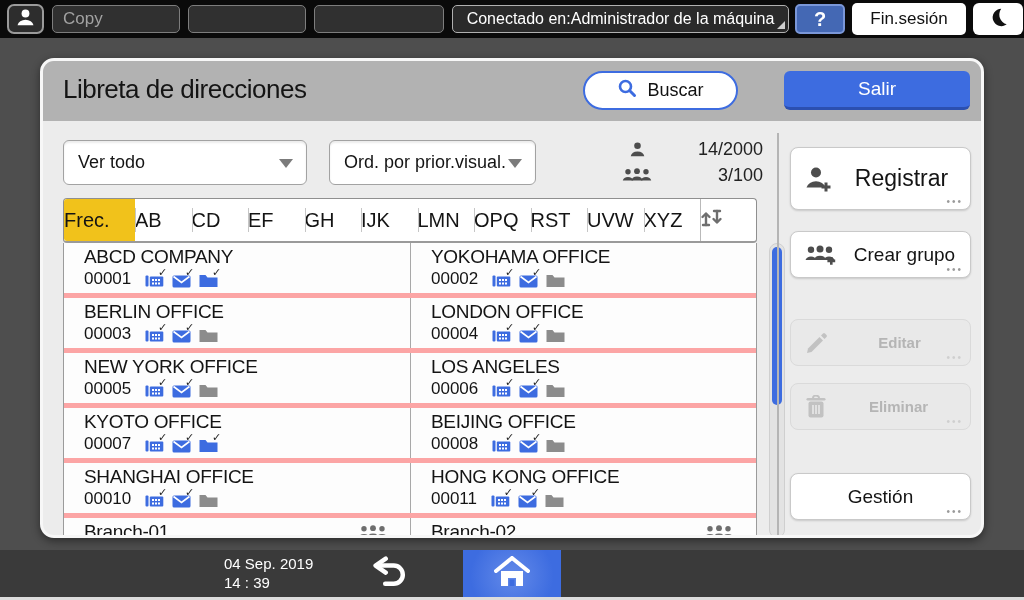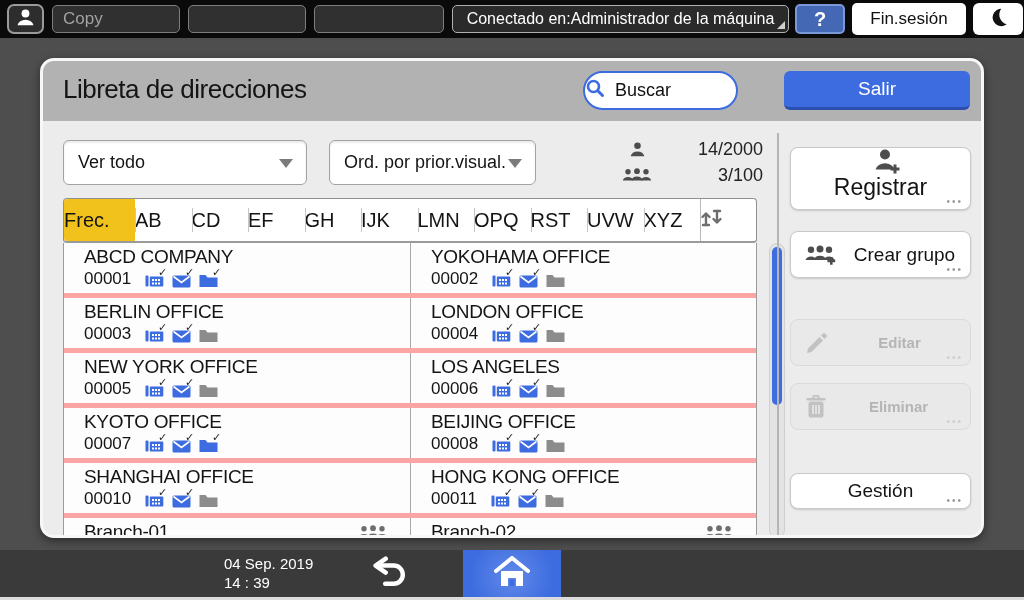--- a/index.html
+++ b/index.html
@@ -25,21 +25,21 @@
     color:#111; font-size:17px; display:flex; align-items:center; justify-content:center; position:absolute; }
   .tb-moon { left:973px; top:3px; width:50px; height:32px; background:#fff; border-radius:6px;
     display:flex; align-items:center; justify-content:center; position:absolute; }
 
   
   .panel { position:absolute; left:40px; top:58px; width:944px; height:480px; background:#ececec;
     border:3px solid #f7f7f7; border-radius:14px; box-shadow:0 3px 8px rgba(0,0,0,.45); overflow:hidden; }
   .panel-header { position:absolute; left:0; top:0; width:938px; height:60px; background:#b2b2b2; }
   .panel-title { position:absolute; left:20px; top:13px; font-size:26px; color:#141414; letter-spacing:-0.5px; }
   .btn-search { position:absolute; left:540px; top:10px; width:155px; height:39px; background:#fff;
-    border:2px solid #3d6ce0; border-radius:20px; display:flex; align-items:center; gap:10px; }
+    border:2px solid #3d6ce0; border-radius:20px; display:flex; align-items:center; justify-content:center; gap:10px; }
   .btn-search span { font-size:18px; color:#111; }
   .btn-exit { position:absolute; left:741px; top:10px; width:186px; height:39px; background:#3d6ce0;
     border-bottom:3px solid #2b4fb0; border-radius:6px; color:#fff; font-size:19px;
     display:flex; align-items:center; justify-content:center; }
 
   
   .dropdown { position:absolute; top:79px; height:45px; background:#fff; border:1px solid #a2a2a2;
     border-radius:6px; display:flex; align-items:center; padding:0 14px; font-size:18px; color:#141414;
     box-shadow:inset 0 2px 2px rgba(0,0,0,.08); }
   .dd-view { left:20px; width:244px; }
@@ -82,25 +82,25 @@
     border:1px solid #cfcfcf; border-radius:8px; }
   .scroll-thumb { position:absolute; left:2px; top:3px; width:10px; height:158px; background:#3d6ce0; border-radius:6px; }
 
   .vdivider { position:absolute; left:734px; top:72px; width:2px; height:405px; background:#b5b5b5; }
 
   
   .action { position:absolute; left:747px; width:181px; background:#fff; border:1px solid #c9c9c9;
     border-radius:8px; box-shadow:0 1px 2px rgba(0,0,0,.15); display:flex; align-items:center; }
   .action .lbl { flex:1; text-align:center; color:#141414; }
   .action .dots { position:absolute; right:7px; bottom:2px; font-size:10px; letter-spacing:2px; color:#9a9a9a; }
-  .a-register { top:86px; height:63px;flex-direction:column; } .a-register .lbl { font-size:23px; }
+  .a-register { top:86px; height:63px; } .a-register .lbl { font-size:23px; }
   .a-group { top:170px; height:47px; } .a-group .lbl { font-size:19px; }
   .a-edit { top:258px; height:47px; } .a-edit .lbl, .a-delete .lbl { font-size:15px;font-weight:bold; }
   .a-delete { top:322px; height:47px; }
-  .a-manage { top:412px; height:36px; } .a-manage .lbl { font-size:19px; }
+  .a-manage { top:412px; height:47px; } .a-manage .lbl { font-size:19px; }
   .action .aicon { margin-left:14px; display:flex; align-items:center; }
   .action.disabled { background:#e9e9e9; border-color:#dadada; box-shadow:none; }
   .action.disabled .lbl { color:#b5b5b5; }
   .action.disabled .dots { color:#cfcfcf; }
 
   
   .bottombar { position:absolute; left:0; top:550px; width:1024px; height:47px; background:#3a3a3a; }
   .bb-strip { position:absolute; left:0; top:597px; width:1024px; height:3px; background:#dcdcdc; }
   .bb-date { position:absolute; left:224px; top:4px; color:#fff; font-size:15px; line-height:19px; }
   .bb-back { position:absolute; left:365px; top:6px; width:50px; height:36px;

